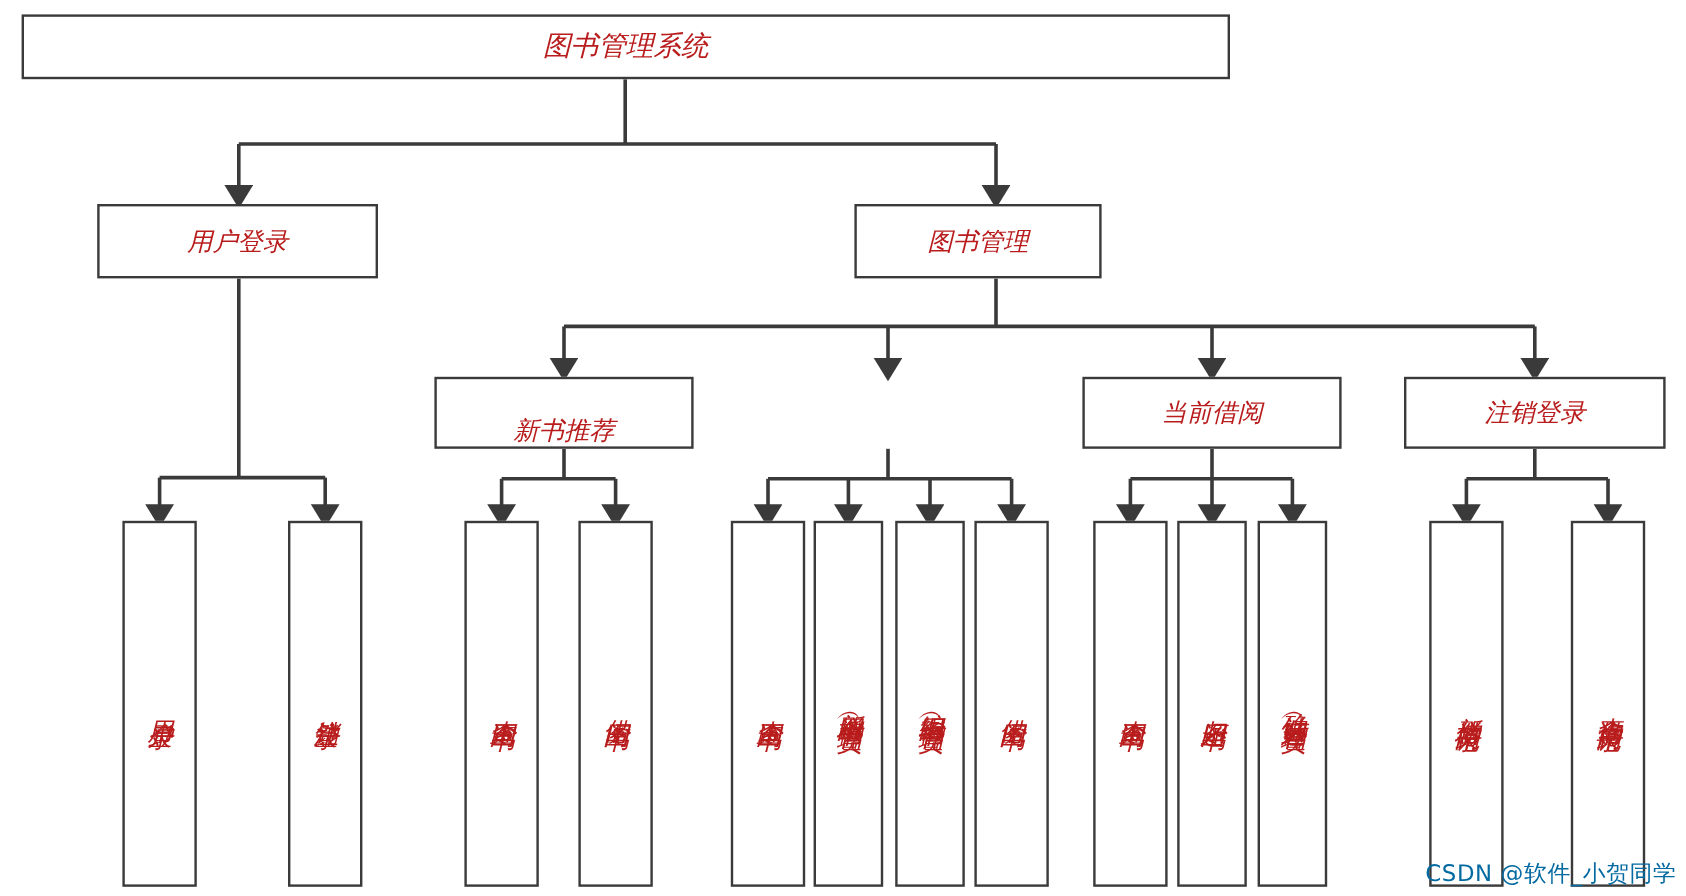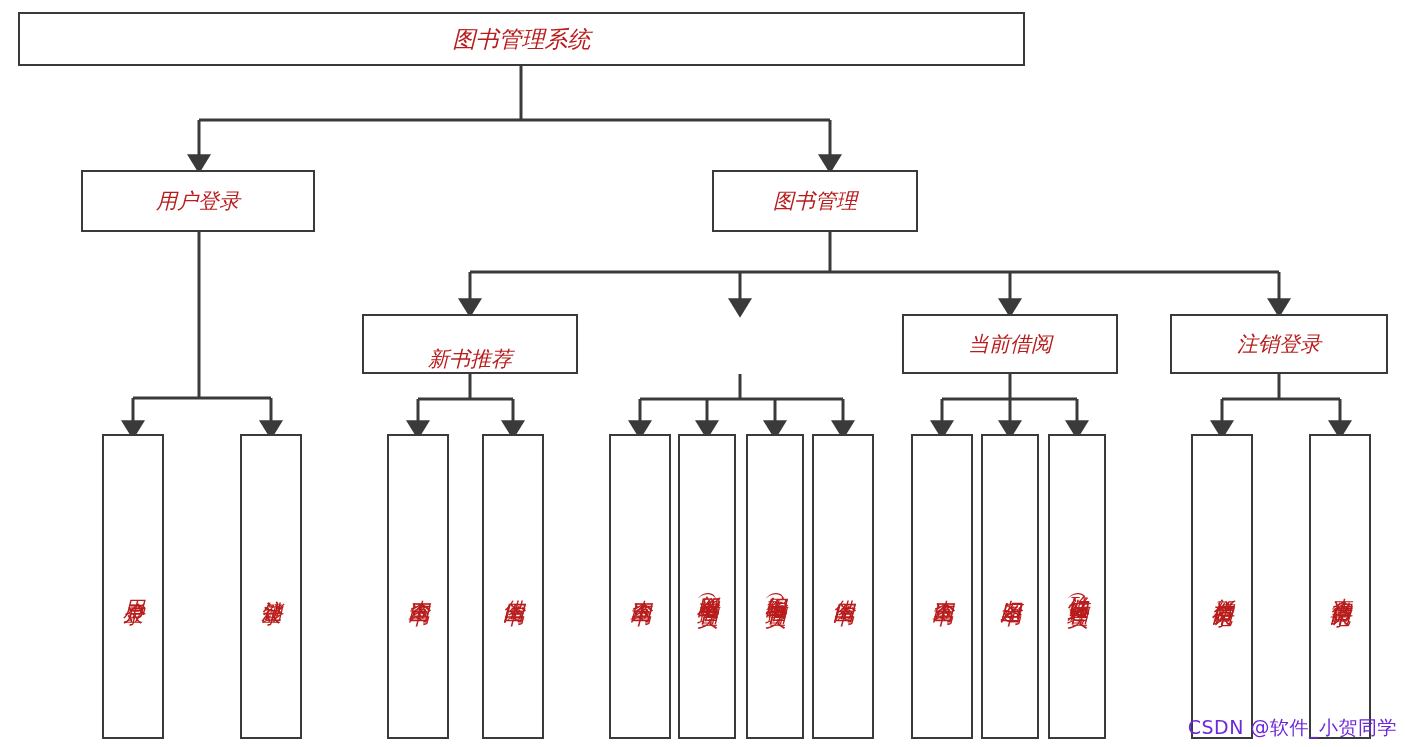--- a/index.html
+++ b/index.html
@@ -59,21 +59,21 @@
     letter-spacing: 2px;
     line-height: 1;
     white-space: nowrap;
     display: block;
   }
   #watermark {
     position: absolute;
     right: 8px;
     bottom: 6px;
     font-size: 19px;
-    color: #6d28d9;
+    color: #0369a1;
     letter-spacing: 0.5px;
     white-space: nowrap;
     text-align: center;
   }
 </style>
 </head>
 <body>
 
 <div id="stage">
 

